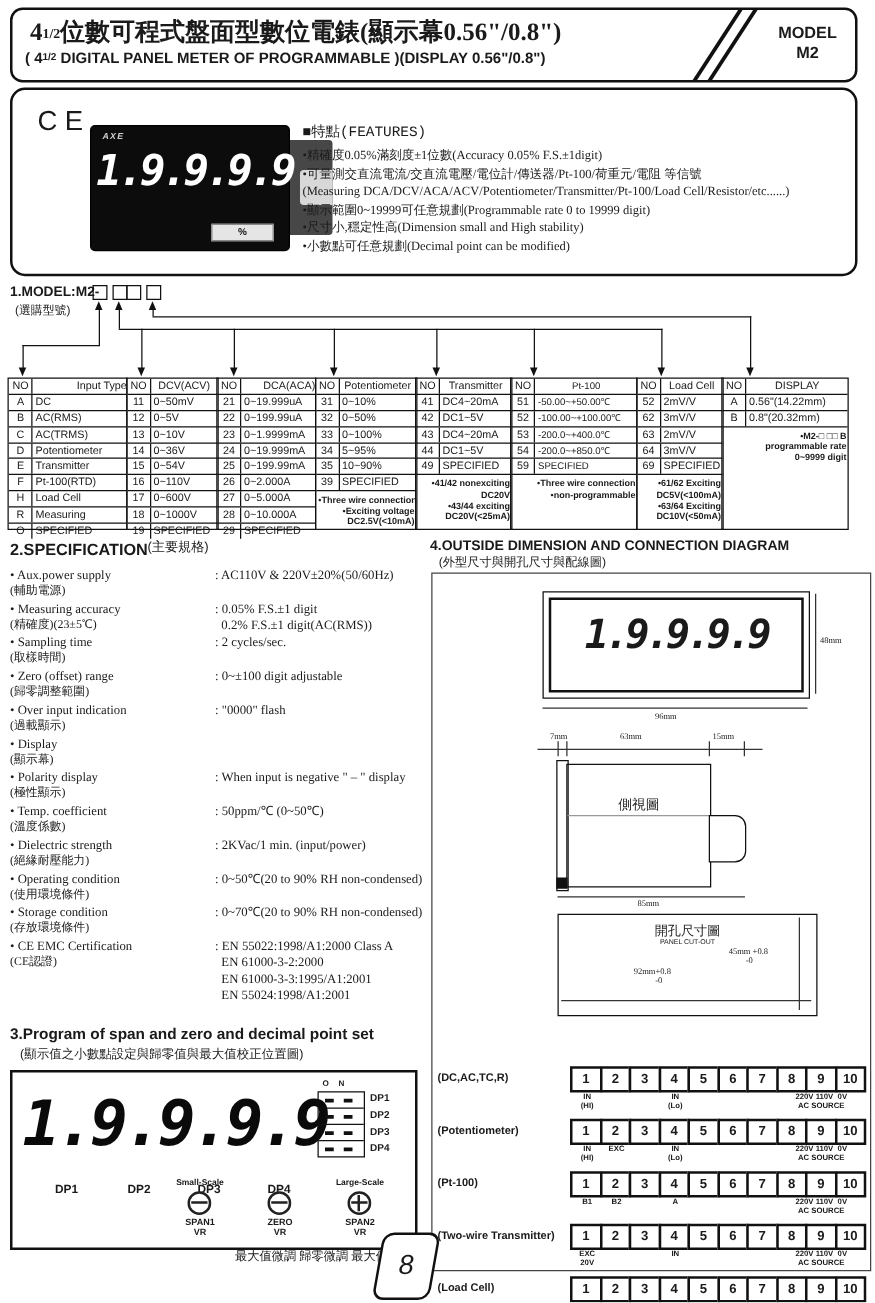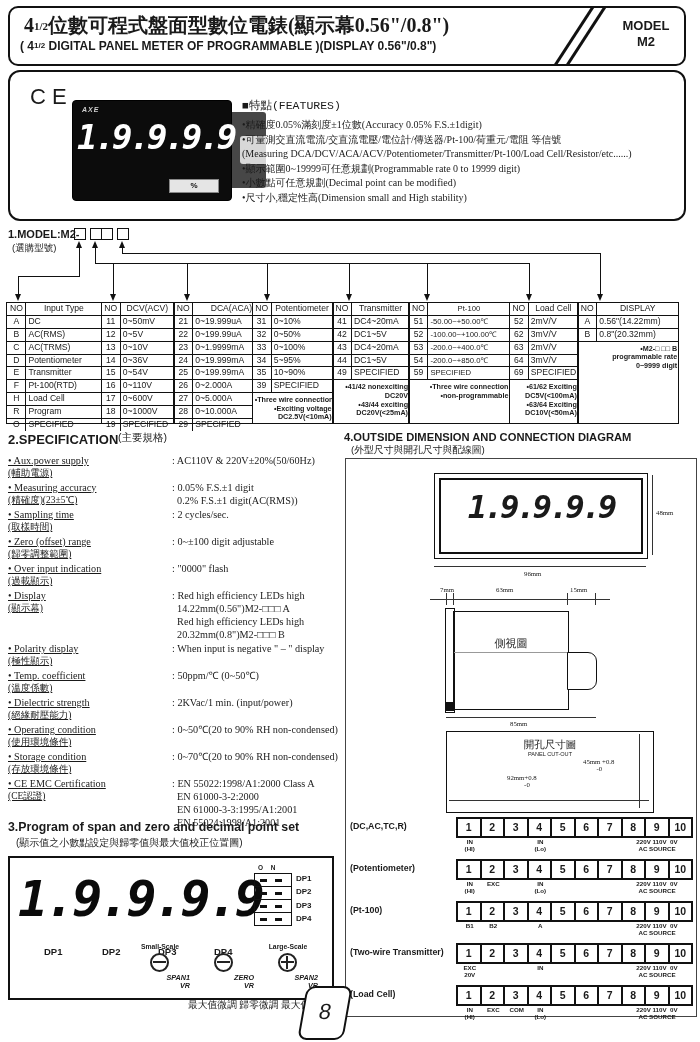--- a/index.html
+++ b/index.html
@@ -65,41 +65,41 @@
   .tc.small{font-size:7.7px;}
   .thead .tc{font-weight:normal;}
   .tnote{flex:1;font-size:7.2px;font-weight:bold;line-height:8.6px;padding:3px 1px 0 2px;
          border-top:0;white-space:pre;text-align:right;}
   
   .spec-h1{position:absolute;left:8px;top:432px;font-size:13px;font-weight:bold;}
   .spec-h2{position:absolute;left:118px;top:431px;font-size:10.5px;}
   #spec-list{position:absolute;left:8px;top:454px;width:330px;
              font-family:"Liberation Serif",serif;}
   .spec-item{display:flex;margin-bottom:1px;}
-  .spec-left{width:164px;flex:0 0 164px;font-size:10.2px;line-height:13px;text-decoration:underline;}
+  .spec-left{width:164px;flex:0 0 164px;font-size:10.2px;line-height:13px;}
   .spec-zh{font-size:9.5px;}
   .spec-right{flex:1;font-size:10.2px;line-height:13px;white-space:pre;}
   
   .prog-h1{position:absolute;left:8px;top:820px;font-size:12.3px;font-weight:bold;}
   .prog-h2{position:absolute;left:16px;top:836px;font-size:10px;}
   .prog-box{position:absolute;left:8px;top:856px;width:322px;height:140px;border:2.5px solid #111;}
   .prog-digits{position:absolute;left:8px;top:12px;font-size:50px;color:#0a0a0a;}
   .dp-label{position:absolute;top:88px;font-size:9.5px;font-weight:bold;}
   .dip-on{position:absolute;left:248px;top:6px;font-size:6.5px;font-weight:bold;letter-spacing:3px;}
   .dip-box{position:absolute;left:244px;top:15px;width:36px;border:1.8px solid #111;}
   .dip-row{height:12px;border-bottom:1.4px solid #111;position:relative;}
   .dip-row:last-child{border-bottom:none;}
   .dip-dash{position:absolute;top:4.5px;width:7px;height:3px;background:#111;}
   .dip-lab{position:absolute;left:286px;font-size:8px;font-weight:bold;}
   .screw-top{position:absolute;font-size:6.8px;font-weight:bold;width:70px;text-align:center;}
   .screw{position:absolute;width:15px;height:15px;border:2.5px solid #222;border-radius:50%;}
   .screw:before{content:"";position:absolute;left:1px;right:1px;top:5.5px;height:2.6px;background:#222;}
   .screw.plus:after{content:"";position:absolute;top:1px;bottom:1px;left:5.5px;width:2.6px;background:#222;}
-  .screw-lab{position:absolute;font-size:7.2px;font-weight:bold;width:60px;text-align:right;
-             line-height:8px;white-space:pre;font-style:italic;}
+  .screw-lab{position:absolute;font-size:7.2px;font-weight:bold;width:60px;text-align:center;
+             line-height:8px;white-space:pre;}
   .prog-cap{position:absolute;left:8px;top:999px;width:322px;text-align:right;font-size:9.8px;
             padding-right:2px;font-family:"Liberation Serif",serif;}
   
   .out-h1{position:absolute;left:344px;top:431px;font-size:11.2px;font-weight:bold;}
   .out-h2{position:absolute;left:351px;top:444px;font-size:9.8px;}
   .obox{position:absolute;left:345px;top:458px;width:350px;height:557px;border:1.4px solid #444;}
   .fv{position:absolute;left:88px;top:14px;width:212px;height:84px;border:1.4px solid #111;}
   .fv-in{position:absolute;left:4px;top:4px;right:4px;bottom:4px;border:2.6px solid #111;}
   .fv-digits{position:absolute;left:0;top:14px;width:100%;text-align:center;font-size:32px;}
   .dim{font-size:6.8px;font-family:"Liberation Serif",serif;position:absolute;white-space:pre;}
@@ -109,21 +109,21 @@
   .sv-foot{position:absolute;left:99px;top:243px;width:9px;height:9px;background:#111;}
   .sv-label{position:absolute;left:0;top:24px;width:100%;text-align:center;font-size:11px;
             font-family:"Liberation Serif",serif;}
   .sv-tab{position:absolute;left:221px;top:193px;width:28px;height:36px;border:1.4px solid #111;
           border-radius:0 9px 9px 0;background:#fff;}
   .cut{position:absolute;left:100px;top:272px;width:206px;height:80px;border:1.4px solid #111;}
   .cut-t1{position:absolute;left:0;top:6px;width:100%;text-align:center;font-size:10.5px;
           font-family:"Liberation Serif",serif;}
   .cut-t2{position:absolute;left:0;top:19px;width:100%;text-align:center;font-size:5.6px;}
   
-  .term-row{position:absolute;left:4px;width:344px;height:40px;}
+  .term-row{position:absolute;left:4px;width:344px;height:40px;margin-top:36px;}
   .term-label{position:absolute;left:0px;top:4px;width:106px;font-size:8.8px;font-weight:bold;}
   .term-strip{position:absolute;left:108px;top:0;display:flex;}
   .term-cell{width:21.5px;height:17px;border:2px solid #111;margin-left:-2px;text-align:center;
              font-size:10.5px;font-weight:bold;line-height:17px;background:#fff;flex:0 0 21.5px;}
   .term-unders{position:absolute;left:108px;top:21px;width:235px;height:16px;}
   .term-under{position:absolute;top:0;width:23.5px;text-align:center;font-size:6.2px;
               font-weight:bold;line-height:7px;white-space:pre;}
   .term-ac{position:absolute;top:0;left:160px;width:78px;text-align:center;font-size:6.2px;
            font-weight:bold;line-height:7px;white-space:pre;}
   
@@ -157,22 +157,22 @@
         <div class="unit-plate">%</div>
       </div>
     </div>
     <div class="features">
       <div class="feat-head">■特點(FEATURES)</div>
       <div>
           <div class="feat-line">•精確度0.05%滿刻度±1位數(Accuracy 0.05% F.S.±1digit)</div>
           <div class="feat-line">•可量測交直流電流/交直流電壓/電位計/傳送器/Pt-100/荷重元/電阻 等信號</div>
           <div class="feat-line">  (Measuring DCA/DCV/ACA/ACV/Potentiometer/Transmitter/Pt-100/Load Cell/Resistor/etc......)</div>
           <div class="feat-line">•顯示範圍0~19999可任意規劃(Programmable rate 0 to 19999 digit)</div>
+          <div class="feat-line">•尺寸小,穩定性高(Dimension small and High stability)</div>
           <div class="feat-line">•小數點可任意規劃(Decimal point can be modified)</div>
-          <div class="feat-line">•尺寸小,穩定性高(Dimension small and High stability)</div>
         </div>
     </div>
   </div>
 
   <div class="msec-label">1.MODEL:M2-</div>
   <div class="msec-sub">(選購型號)</div>
   <span class="mbox mb1"></span>
   <span class="mbox mb2"></span>
   <span class="mbox mb3"></span>
   <span class="mbox mb4"></span>
@@ -201,21 +201,21 @@
       <div class="ahead-d" style="left: 15.2px; top: 294px;"></div>
       <div class="ahead-u" style="left: 76.2px; top: 241px;"></div>
       <div class="ahead-u" style="left: 92.2px; top: 241px;"></div>
       <div class="ahead-u" style="left: 119.2px; top: 241px;"></div>
     </div>
 
   <div id="model-table">
       <div class="tgroup" style="width: 96px;">
         <div class="trow thead">
           <div class="tc tc-no">NO</div>
-          <div class="tc tc-val" style="text-align: center; padding-left: 0px;">Input Type</div>
+          <div class="tc tc-val" style="text-align: right; padding-left: 0px;">Input Type</div>
         </div>
         <div class="trow">
           <div class="tc tc-no">A</div>
           <div class="tc tc-val">DC</div>
         </div>
         <div class="trow">
           <div class="tc tc-no">B</div>
           <div class="tc tc-val">AC(RMS)</div>
         </div>
         <div class="trow">
@@ -233,21 +233,21 @@
         <div class="trow">
           <div class="tc tc-no">F</div>
           <div class="tc tc-val">Pt-100(RTD)</div>
         </div>
         <div class="trow">
           <div class="tc tc-no">H</div>
           <div class="tc tc-val">Load Cell</div>
         </div>
         <div class="trow">
           <div class="tc tc-no">R</div>
-          <div class="tc tc-val">Program</div>
+          <div class="tc tc-val">Measuring</div>
         </div>
         <div class="trow">
           <div class="tc tc-no">O</div>
           <div class="tc tc-val">SPECIFIED</div>
         </div>
       </div>
       <div class="tgroup" style="width: 74px;">
         <div class="trow thead">
           <div class="tc tc-no">NO</div>
           <div class="tc tc-val" style="text-align: center; padding-left: 0px;">DCV(ACV)</div>
@@ -508,24 +508,20 @@
           <div>• Over input indication</div>
           <div class="spec-zh">  (過載顯示)</div>
         </div>
         <div class="spec-right">: "0000" flash</div>
       </div>
       <div class="spec-item">
         <div class="spec-left">
           <div>• Display</div>
           <div class="spec-zh">  (顯示幕)</div>
         </div>
-        <div class="spec-right">: Red high efficiency LEDs high
-  14.22mm(0.56")M2-□□□ A
-  Red high efficiency LEDs high
-  20.32mm(0.8")M2-□□□ B</div>
       </div>
       <div class="spec-item">
         <div class="spec-left">
           <div>• Polarity display</div>
           <div class="spec-zh">  (極性顯示)</div>
         </div>
         <div class="spec-right">: When input is negative " – " display</div>
       </div>
       <div class="spec-item">
         <div class="spec-left">

